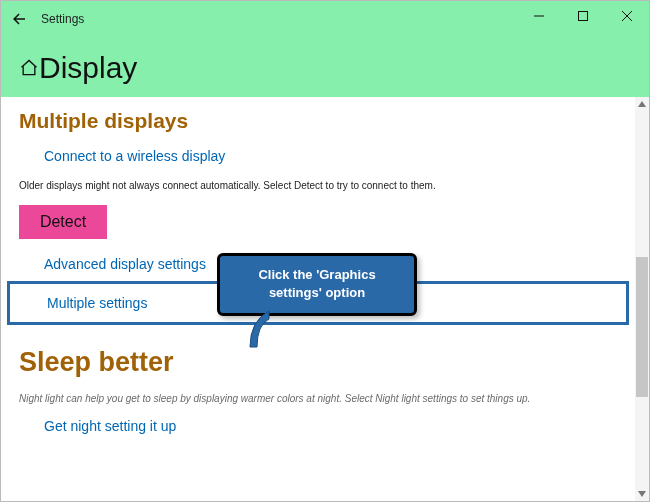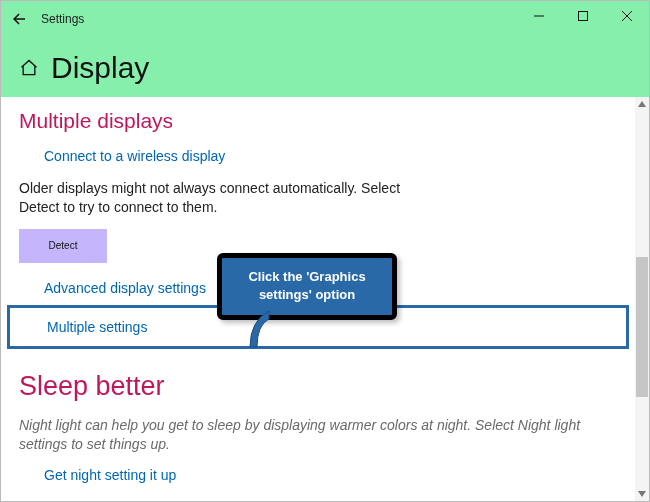--- a/index.html
+++ b/index.html
@@ -47,69 +47,68 @@
     display: flex; align-items: center; justify-content: center;
     font-size: 12px;
     cursor: default;
   }
   .page-heading {
     position: absolute;
     left: 18px;
     top: 50px;
     display: flex;
     align-items: center;
-    gap: 12px;
   }
   .page-title {
     font-size: 30px;
     font-weight: 400;
     color: #111;
   }
   .content-wrap {
     position: absolute;
     top: 96px; left: 0; right: 0; bottom: 0;
   }
   .content {
     position: absolute;
     top: 0; left: 0; right: 14px; bottom: 0;
     overflow: hidden;
     padding: 12px 0 0 18px;
   }
   .section-title {
     font-size: 21px;
-    font-weight: 400;
-    color: #be185d;
+    font-weight: 700;
+    color: #a16207;
     margin: 0 0 14px 0;
   }
   .section-title.big {
     font-size: 27px;
   }
   .link {
     color: #0066b4;
     font-size: 14px;
     cursor: default;
     display: inline-block;
     margin-left: 25px;
   }
   .body-text {
     color: #222;
-    font-size: 14px;
+    font-size: 10px;
     line-height: 1.35;
     margin: 14px 0 12px 0;
     max-width: 420px;
   }
   .body-text.gray {
     color: #6a6a6a;
     max-width: 610px;
   }
   .btn {
-    background: #c4b5fd;
+    background: #ec4899;
     border: none;
     width: 88px; height: 34px;
-    font-size: 10px;
+    font-size: 16px;
     font-family: inherit;
     cursor: default;
     color: #111;
   }
   .spacer { height: 16px; }
   .highlight-box {
     border: 3px solid #2a69a8;
     margin-left: -12px;
     margin-right: 6px;
     padding: 10px 12px;
@@ -137,23 +136,23 @@
     position: absolute;
     left: 1px; width: 12px;
     background: #c6c6c6;
     cursor: default;
   }
   
   .callout {
     position: absolute;
     left: 216px;
     top: 252px;
-    width: 180px;
+    width: 200px;
     background: #2a69a8;
-    border: 5px solid #000000;
+    border: 3px solid #000000;
     border-radius: 6px;
     color: #fff;
     text-align: center;
     font-size: 13px;
     font-weight: 600;
     padding: 10px 12px 12px 12px;
     box-shadow: 3px 3px 5px rgba(0,0,0,.25);
     line-height: 1.35;
   }
   .callout-tail {

